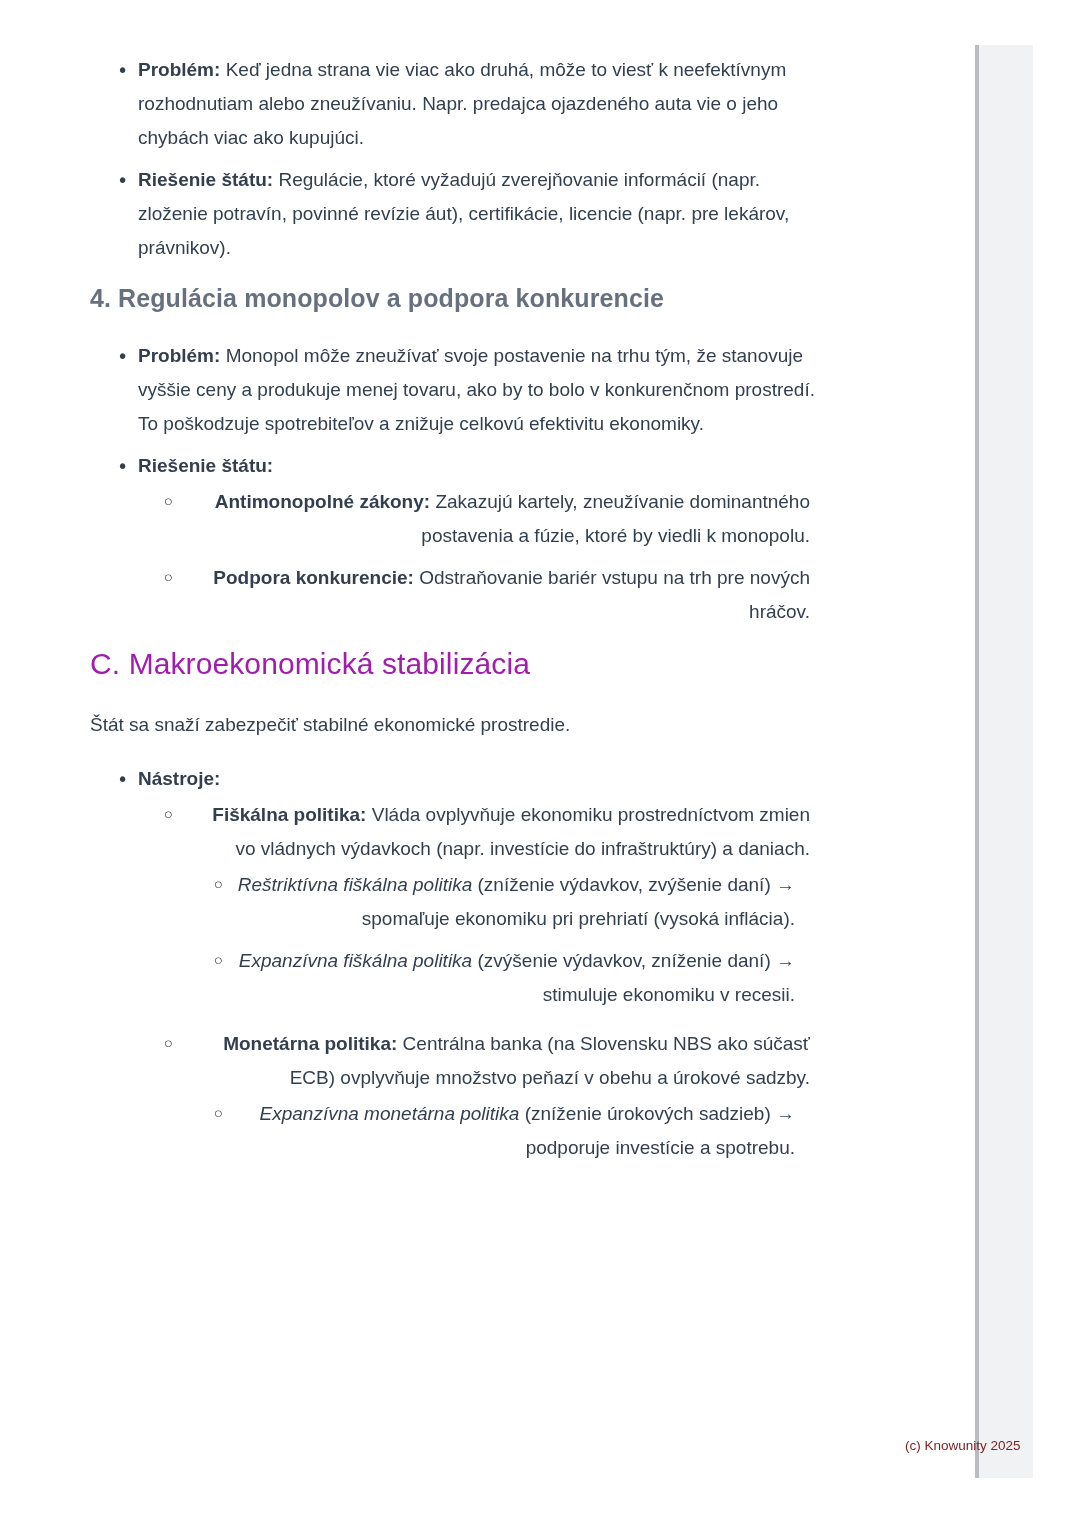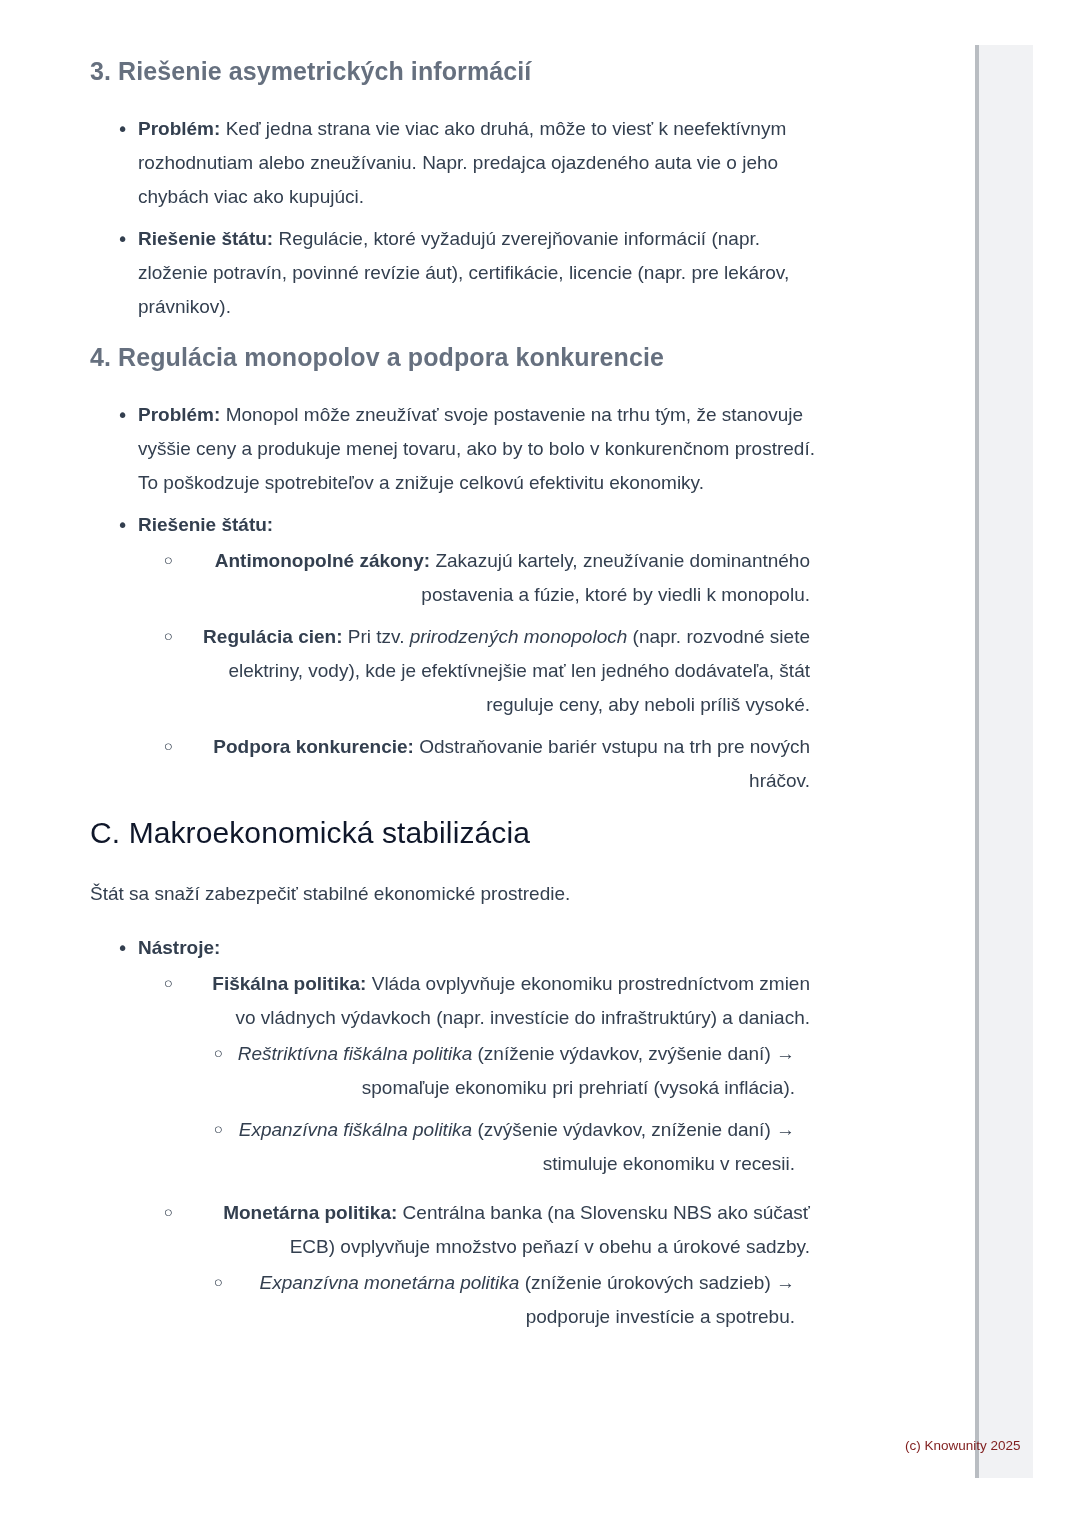--- a/index.html
+++ b/index.html
@@ -38,21 +38,21 @@
     line-height: 34px;
     font-weight: 600;
     color: #66707f;
     margin: 16px 0 24px 0;
     letter-spacing: 0.1px;
   }
   h2 {
     font-size: 30px;
     line-height: 40px;
     font-weight: 500;
-    color: #0f172a;
+    color: #a21caf;
     margin: 10px 0 24px 0;
     letter-spacing: 0.1px;
   }
 
   p.intro { margin: 0 0 20px 0; }
 
   ul { list-style: none; margin: 15px; padding: 0; }
   li { position: relative; }
 
   .l1 > li { padding-left: 33px; margin-bottom: 8px; }
@@ -97,36 +97,34 @@
     white-space: nowrap;
   }
 </style>
 </head>
 <body>
 
 <div class="edge-bar"></div>
 
 <main class="content">
 
-  <h3>3. Riešenie asymetrických informácií</h3>
 
   <ul class="l1">
     <li><span class="b">Problém:</span><span> Keď jedna strana vie viac ako druhá, môže to viesť k neefektívnym rozhodnutiam alebo zneužívaniu. Napr. predajca ojazdeného auta vie o jeho chybách viac ako kupujúci.</span></li>
     <li><span class="b">Riešenie štátu:</span><span> Regulácie, ktoré vyžadujú zverejňovanie informácií (napr. zloženie potravín, povinné revízie áut), certifikácie, licencie (napr. pre lekárov, právnikov).</span></li>
   </ul>
 
   <h3>4. Regulácia monopolov a podpora konkurencie</h3>
 
   <ul class="l1">
     <li><span class="b">Problém:</span><span> Monopol môže zneužívať svoje postavenie na trhu tým, že stanovuje vyššie ceny a produkuje menej tovaru, ako by to bolo v konkurenčnom prostredí. To poškodzuje spotrebiteľov a znižuje celkovú efektivitu ekonomiky.</span></li>
     <li>
       <span class="b">Riešenie štátu:</span>
       <ul class="l2">
         <li><span class="b">Antimonopolné zákony:</span><span> Zakazujú kartely, zneužívanie dominantného postavenia a fúzie, ktoré by viedli k monopolu.</span></li>
-        <li><span class="b">Regulácia cien:</span><span> Pri tzv. </span><span class="i">prirodzených monopoloch</span><span> (napr. rozvodné siete elektriny, vody), kde je efektívnejšie mať len jedného dodávateľa, štát reguluje ceny, aby neboli príliš vysoké.</span></li>
         <li><span class="b">Podpora konkurencie:</span><span> Odstraňovanie bariér vstupu na trh pre nových hráčov.</span></li>
       </ul>
     </li>
   </ul>
 
   <h2>C. Makroekonomická stabilizácia</h2>
 
   <p class="intro">Štát sa snaží zabezpečiť stabilné ekonomické prostredie.</p>
 
   <ul class="l1">

